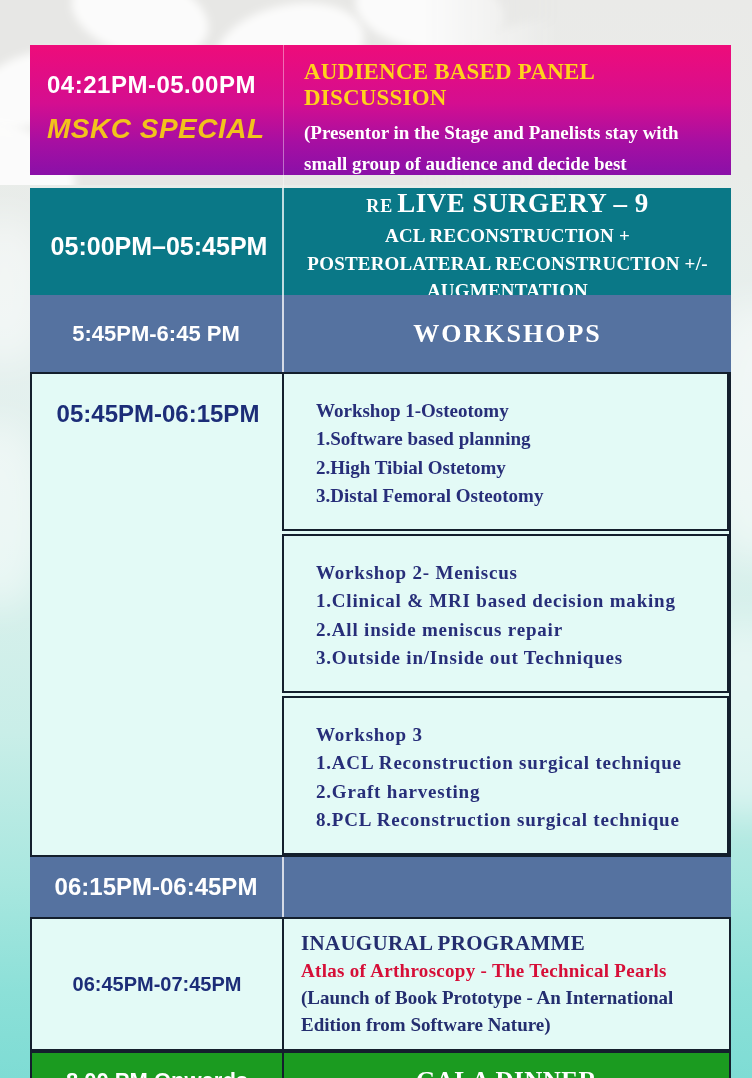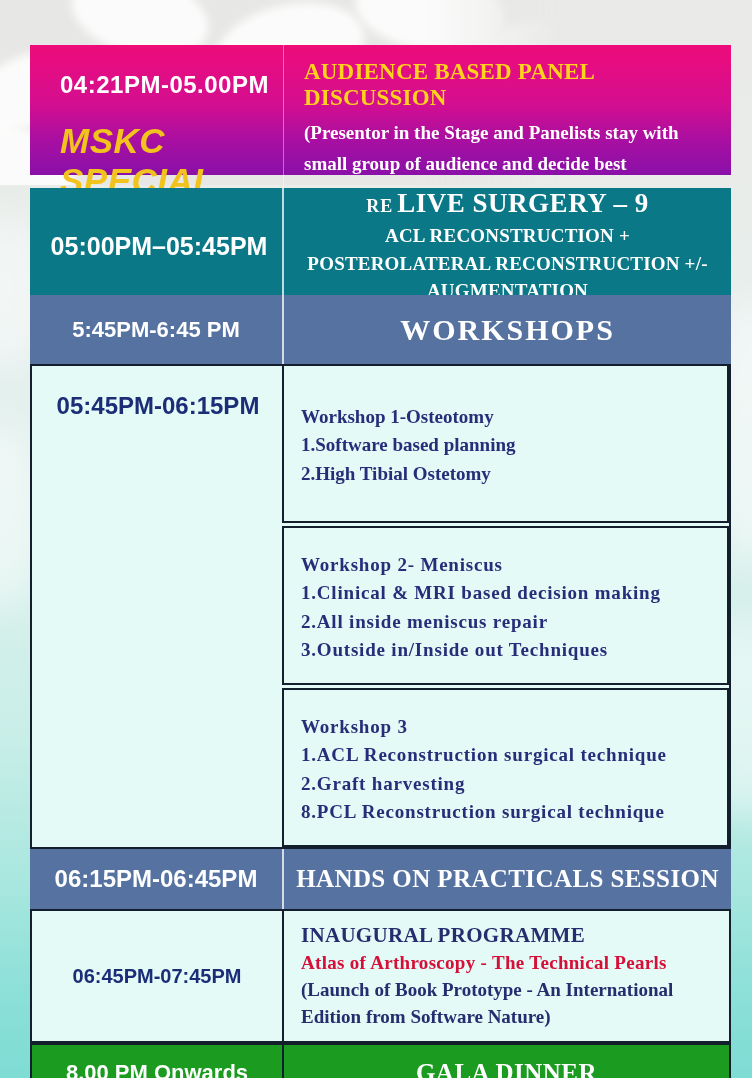--- a/index.html
+++ b/index.html
@@ -34,56 +34,56 @@
           color:#fff; font-weight:bold; }
   .ccell{ display:flex; flex-direction:column; justify-content:center; }
   .center{ align-items:center; text-align:center; }
 
   .serif{ font-family:"Liberation Serif", serif; font-weight:bold; }
 
   
   .special{ top:45px; height:130px;
     background:linear-gradient(180deg,#ee0c7a 0%, #d40e90 45%, #a60fa2 75%, #8a10a8 100%);
     display:grid; grid-template-columns:254px 1fr; }
-  .special .left{ padding:26px 0 0 30px; border-right:1px solid rgba(255,255,255,.4); }
+  .special .left{ padding:26px 0 0 17px; border-right:1px solid rgba(255,255,255,.4); }
   .pink-time{ color:#fff; font-size:24px; font-weight:bold; letter-spacing:.5px; }
-  .mskc{ color:#f2c31c; font-size:35px; font-weight:bold; font-style:italic;
-         margin-top:22px; letter-spacing:.5px; }
+  .mskc{ color:#f2c31c; font-size:28px; font-weight:bold; font-style:italic;
+         margin-top:14px; letter-spacing:.5px; }
   .special .right{ padding:14px 10px 0 20px; }
   .panel-title{ color:#ffd21c; font-size:23px; letter-spacing:.2px; }
   .panel-desc{ color:#fff; font-size:19px; line-height:1.62; margin-top:7px;
                max-width:440px; }
 
   
   .table{ top:188px; display:flex; flex-direction:column; }
 
   .row-teal{ height:107px; background:#0a7887; }
   .row-teal .tcell{ border-right:2px solid rgba(255,255,255,.75); font-size:25px;padding-left:6px; }
   .ls-line1{ color:#fff; margin-bottom:3px; }
   .ls-re{ font-size:18px; letter-spacing:1px; }
   .ls-main{ font-size:27px; letter-spacing:.5px; }
   .ls-sub{ color:#fff; font-size:19px; line-height:1.45; max-width:430px; letter-spacing:.2px; }
 
-  .row-slate{ height:69px; background:#5572a0; }
+  .row-slate{ height:77px; background:#5572a0; }
   .row-slate .tcell{ border-right:2px solid rgba(255,255,255,.75); font-size:22px; }
-  .slate-title{ color:#fff; font-size:30px; letter-spacing:2px; }
+  .slate-title{ color:#fff; font-size:26px; letter-spacing:2px; }
 
   .row-slate2{ height:60px; background:#5572a0; }
   .row-slate2 .tcell{ border-right:2px solid rgba(255,255,255,.75); font-size:24px; }
   .slate2-title{ color:#fff; font-size:25px; letter-spacing:.4px; }
 
   .row-light{ height:485px; background:#e3faf6; border:2px solid #141f2d; }
   .row-light .tcell{ align-items:flex-start; padding-top:26px;
                      color:#1c2d78; font-size:24px; }
   .wbox-stack{ display:flex; flex-direction:column; height:100%; }
   .wbox{ flex:1; border:2px solid #141f2d; margin-top:-2px; margin-left:-2px;
          margin-right:0; padding:12px 8px 8px 17px; background:#e3faf6;
          display:flex; flex-direction:column; justify-content:center; }
   .wbox + .wbox{ margin-top:3px; }
-  .wline{ display:block; color:#272e79; font-size:19px; line-height:1.5; }
+  .wline{ display:block; color:#272e79; font-size:19px; line-height:1.5;margin-left:15px; }
   .wls .wline{ letter-spacing:.8px; }
 
   .row-light2{ height:134px; background:#e3faf6; border:2px solid #141f2d; }
   .row-light2 .tcell{ border-right:2px solid #141f2d; color:#1c2d78; font-size:20px; }
   .row-light2 .ccell{ padding:10px 8px 8px 17px; }
   .inaug-title{ color:#242e6f; font-size:21px; letter-spacing:.3px; margin-bottom:4px; }
   .inaug-red{ color:#d60f38; font-size:19px; letter-spacing:.3px; margin-bottom:3px; }
   .inaug-detail{ color:#242e6f; font-size:19px; line-height:1.42; max-width:440px; }
 
   .row-green{ height:60px; background:#1b9b20; border:2px solid #141f2d; }
@@ -151,41 +151,39 @@
       </div>
     </div>
 
     <div class="row cols-b row-light">
       <div class="tcell">05:45PM-06:15PM</div>
       <div class="wbox-stack serif">
         <div class="wbox">
           <span class="wline">Workshop 1-Osteotomy</span>
           <span class="wline">1.Software based planning</span>
           <span class="wline">2.High Tibial Ostetomy</span>
+          <span class="wline">3.Distal Femoral Osteotomy</span>
         </div>
         <div class="wbox wls">
           <span class="wline">Workshop 2- Meniscus</span>
           <span class="wline">1.Clinical &amp; MRI based decision making</span>
           <span class="wline">2.All inside meniscus repair</span>
           <span class="wline">3.Outside in/Inside out Techniques</span>
         </div>
         <div class="wbox wls">
           <span class="wline">Workshop 3</span>
           <span class="wline">1.ACL Reconstruction surgical technique</span>
           <span class="wline">2.Graft harvesting</span>
           <span class="wline">8.PCL Reconstruction surgical technique</span>
         </div>
       </div>
     </div>
 
     <div class="row cols row-slate2">
       <div class="tcell">06:15PM-06:45PM</div>
-      <div class="ccell center serif">
-        <div class="slate2-title">HANDS ON PRACTICALS SESSION</div>
-      </div>
     </div>
 
     <div class="row cols-b row-light2">
       <div class="tcell">06:45PM-07:45PM</div>
       <div class="ccell serif">
         <div class="inaug-title">INAUGURAL PROGRAMME</div>
         <div class="inaug-red">Atlas of Arthroscopy - The Technical Pearls</div>
         <div class="inaug-detail">(Launch of Book Prototype - An International Edition from Software Nature)</div>
       </div>
     </div>

